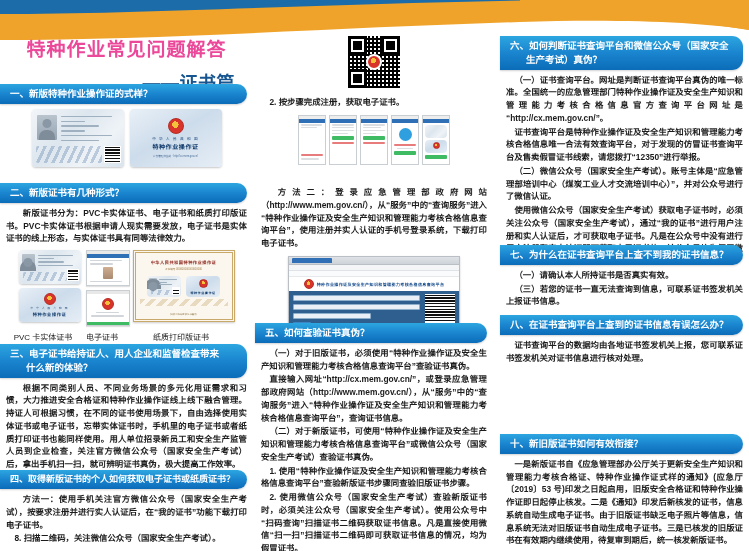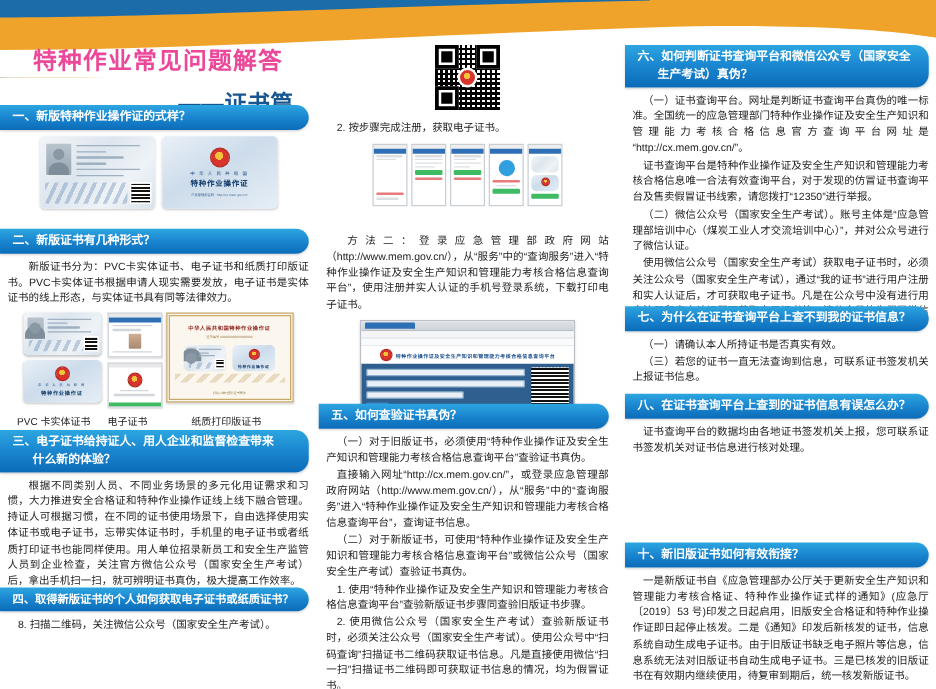--- a/index.html
+++ b/index.html
@@ -46,20 +46,21 @@
     margin:0 6px 4px 0;
   }
   .sec-head.two-line{padding-bottom:3px;}
   .sec-head .l2{display:block;padding-left:16px;}
 
   
   .p{
     font-size:8.4px;line-height:1.52;margin:0 6px 1px 6px;
     text-align:justify;color:#1c1c1c;
     text-justify:inter-ideograph;
+    font-weight:bold;
   }
   .p.indent{text-indent:2em;}
   .p.indent1{text-indent:1em;}
   .blk{margin-bottom:5px;}
 
   
   .figrow{display:flex;gap:6px;justify-content:center;margin:5px 6px;}
   .caption-row{display:flex;margin:3px 8px 6px 8px;font-size:8px;color:#222;}
   .caption-row span{text-align:center;}
 
@@ -303,20 +304,21 @@
       <div style="position:absolute;left:0;top:344px;width:253px;">
         <div class="sec-head two-line">
           <span>三、电子证书给持证人、用人企业和监督检查带来</span>
           <span class="l2">什么新的体验？</span>
         </div>
         <p class="p indent blk">根据不同类别人员、不同业务场景的多元化用证需求和习惯，大力推进安全合格证和特种作业操作证线上线下融合管理。持证人可根据习惯，在不同的证书使用场景下，自由选择使用实体证书或电子证书，忘带实体证书时，手机里的电子证书或者纸质打印证书也能同样使用。用人单位招录新员工和安全生产监管人员到企业检查，关注官方微信公众号（国家安全生产考试）后，拿出手机扫一扫，就可辨明证书真伪，极大提高工作效率。</p>
       </div>
 
       <div style="position:absolute;left:0;top:470px;width:253px;">
         <div class="sec-head" style="font-size:9px;">四、取得新版证书的个人如何获取电子证书或纸质证书？</div>
+        <p class="p indent">方法一：使用手机关注官方微信公众号（国家安全生产考试），按要求注册并进行实人认证后，在“我的证书”功能下载打印电子证书。</p>
         <p class="p indent1">8. 扫描二维码，关注微信公众号（国家安全生产考试）。</p>
       </div>
     </div>
 
     <div class="col col-mid">
 
       <div style="position:absolute;left:0;top:36px;width:238px;">
         <div class="bigqr">
           <div class="noise"></div>
           <div class="finder f-tl"></div>

